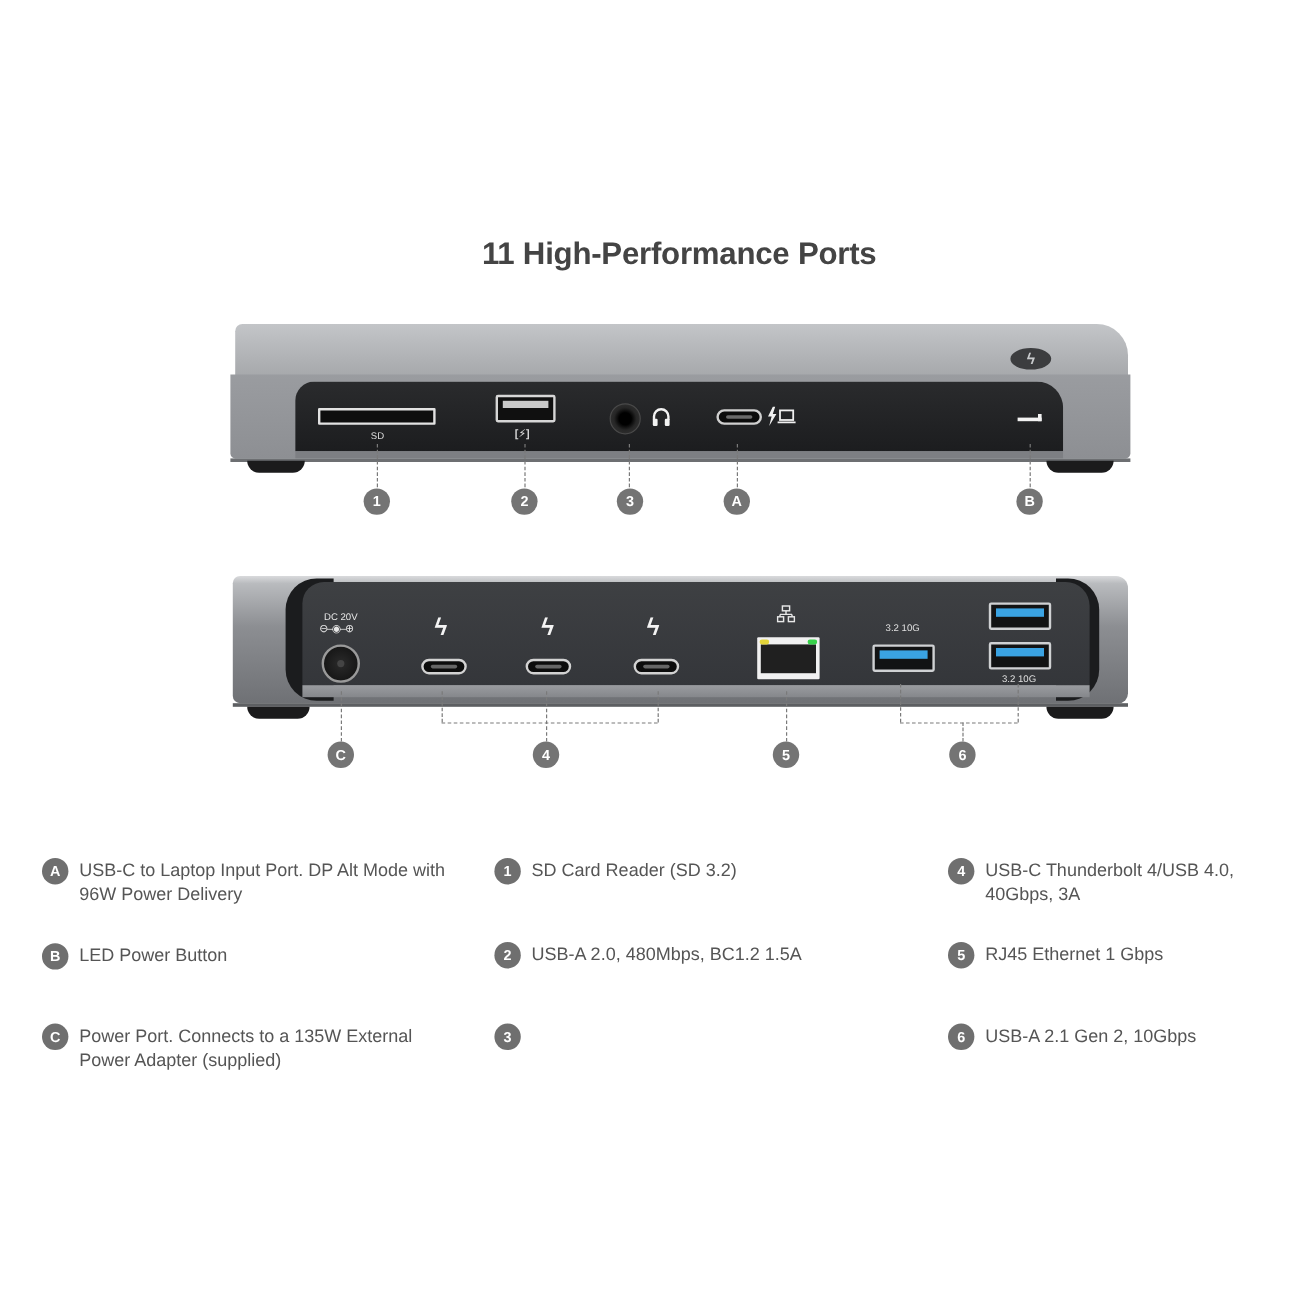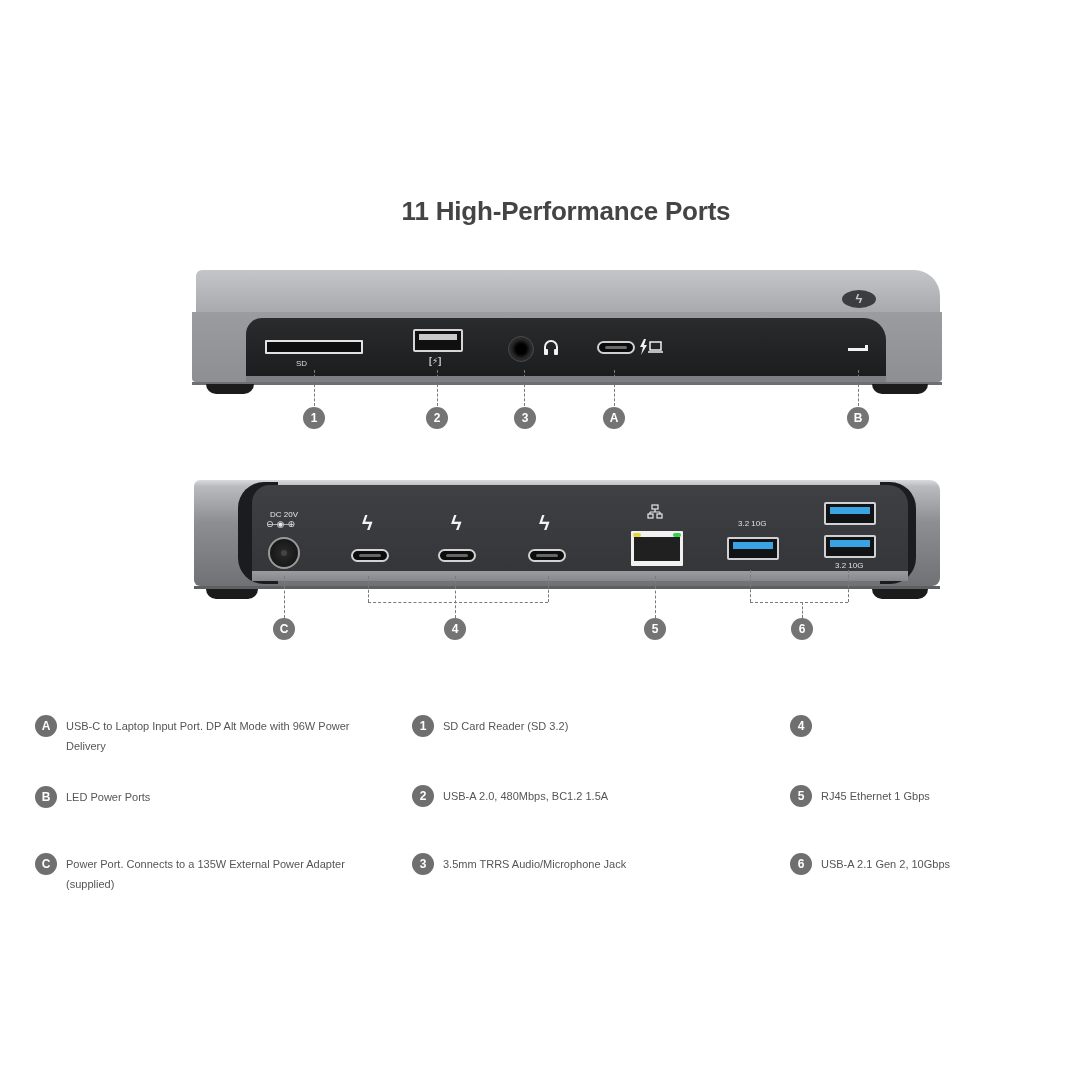--- a/index.html
+++ b/index.html
@@ -25,21 +25,21 @@
   .front-panel {
     position: absolute; left: 246px; top: 318px; width: 640px; height: 64px;
     background: linear-gradient(180deg, #2a2b2d 0%, #1c1d1f 100%);
     border-radius: 16px 22px 0 0;
     border-bottom: 6px solid #7d7f83;
   }
   .front-base-line { position: absolute; left: 192px; top: 382px; width: 750px; height: 3px; background: #6d6f72; }
   .foot { position: absolute; height: 10px; background: #1b1b1c; border-radius: 0 0 30px 30px; }
 
   .sd-slot { position: absolute; left: 265px; top: 340px; width: 98px; height: 14px; border: 2px solid #e2e2e2; background: #0e0e0e; border-radius: 1px; }
-  .sd-label { position: absolute; left: 296px; top: 359px; font-size: 8px; color: #dcdcdc; }
+  .sd-label { position: absolute; left: 309px; top: 359px; font-size: 8px; color: #dcdcdc; }
   .usba-front { position: absolute; left: 413px; top: 329px; width: 50px; height: 23px; border: 2px solid #d6d6d6; background: #101010; border-radius: 2px; }
   .usba-front::after { content:""; position:absolute; left:4px; right:4px; top:3px; height:6px; background:#c9c9c9; }
   .usba-front-icon { position: absolute; left: 429px; top: 356px; font-size: 9px; color: #d8d8d8; font-weight: bold; }
   .audio-jack { position: absolute; left: 508px; top: 336px; width: 26px; height: 26px; border-radius: 50%; background: radial-gradient(circle, #000 30%, #262626 55%, #3a3a3a 100%); border: 1px solid #4a4a4a; }
   .headphone-icon { position: absolute; left: 543px; top: 339px; font-size: 16px; color: #f2f2f2; }
   .usbc-front { position: absolute; left: 597px; top: 341px; width: 38px; height: 13px; border: 2px solid #cfcfcf; border-radius: 8px; background: #0b0b0b; }
   .usbc-front::after { content:""; position:absolute; left:6px; right:6px; top:3px; height:3px; background:#6a6a6a; border-radius:2px; }
   .tb-laptop-icon { position: absolute; left: 638px; top: 338px; font-size: 15px; color: #f0f0f0; letter-spacing: 1px; }
   .power-button { position: absolute; left: 848px; top: 345px; width: 20px; height: 6px; border-bottom: 3px solid #f2f2f2; border-right: 3px solid #f2f2f2; }
   .tb-logo { position: absolute; left: 842px; top: 290px; width: 34px; height: 18px; border-radius: 50%; background: #3c3d3f; color: #c9cbcd; font-size: 13px; text-align: center; line-height: 18px; font-weight: bold; }
@@ -85,21 +85,21 @@
     text-align: center; line-height: 22px;
   }
 
   
   .legend-item { position: absolute; display: flex; align-items: flex-start; }
   .legend-badge {
     flex: none; width: 22px; height: 22px; border-radius: 50%; background: #6f6f6f;
     color: #ffffff; font-size: 12px; font-weight: bold; text-align: center; line-height: 22px;
     margin-right: 9px; margin-top: -1px;
   }
-  .legend-text { font-size: 11px; line-height: 20px; color: #555555; }
+  .legend-text { font-size: 15px; line-height: 20px; color: #555555; }
 </style>
 </head>
 <body>
 
 <div class="title">11 High-Performance Ports</div>
 
 <div>
   <div class="front-top"></div>
   <div class="tb-logo">ϟ</div>
   <div class="front-face"></div>
@@ -202,42 +202,42 @@
 </div>
 
 <div>
 
   <div class="legend-item" style="left:35px; top:716px; width:345px;">
     <span class="legend-badge">A</span>
     <span class="legend-text">USB-C to Laptop Input Port. DP Alt Mode with 96W Power Delivery</span>
   </div>
   <div class="legend-item" style="left:35px; top:787px; width:345px;">
     <span class="legend-badge">B</span>
-    <span class="legend-text">LED Power Ports</span>
+    <span class="legend-text">LED Power Button</span>
   </div>
   <div class="legend-item" style="left:35px; top:854px; width:345px;">
     <span class="legend-badge">C</span>
     <span class="legend-text">Power Port. Connects to a 135W External Power Adapter (supplied)</span>
   </div>
 
   <div class="legend-item" style="left:412px; top:716px; width:360px;">
     <span class="legend-badge">1</span>
     <span class="legend-text">SD Card Reader (SD 3.2)</span>
   </div>
   <div class="legend-item" style="left:412px; top:786px; width:360px;">
     <span class="legend-badge">2</span>
     <span class="legend-text">USB-A 2.0, 480Mbps, BC1.2 1.5A</span>
   </div>
   <div class="legend-item" style="left:412px; top:854px; width:360px;">
     <span class="legend-badge">3</span>
-    <span class="legend-text">3.5mm TRRS Audio/Microphone Jack</span>
   </div>
 
   <div class="legend-item" style="left:790px; top:716px; width:270px;">
     <span class="legend-badge">4</span>
+    <span class="legend-text">USB-C Thunderbolt 4/USB 4.0, 40Gbps, 3A</span>
   </div>
   <div class="legend-item" style="left:790px; top:786px; width:270px;">
     <span class="legend-badge">5</span>
     <span class="legend-text">RJ45 Ethernet 1 Gbps</span>
   </div>
   <div class="legend-item" style="left:790px; top:854px; width:270px;">
     <span class="legend-badge">6</span>
     <span class="legend-text">USB-A 2.1 Gen 2, 10Gbps</span>
   </div>
 </div>

